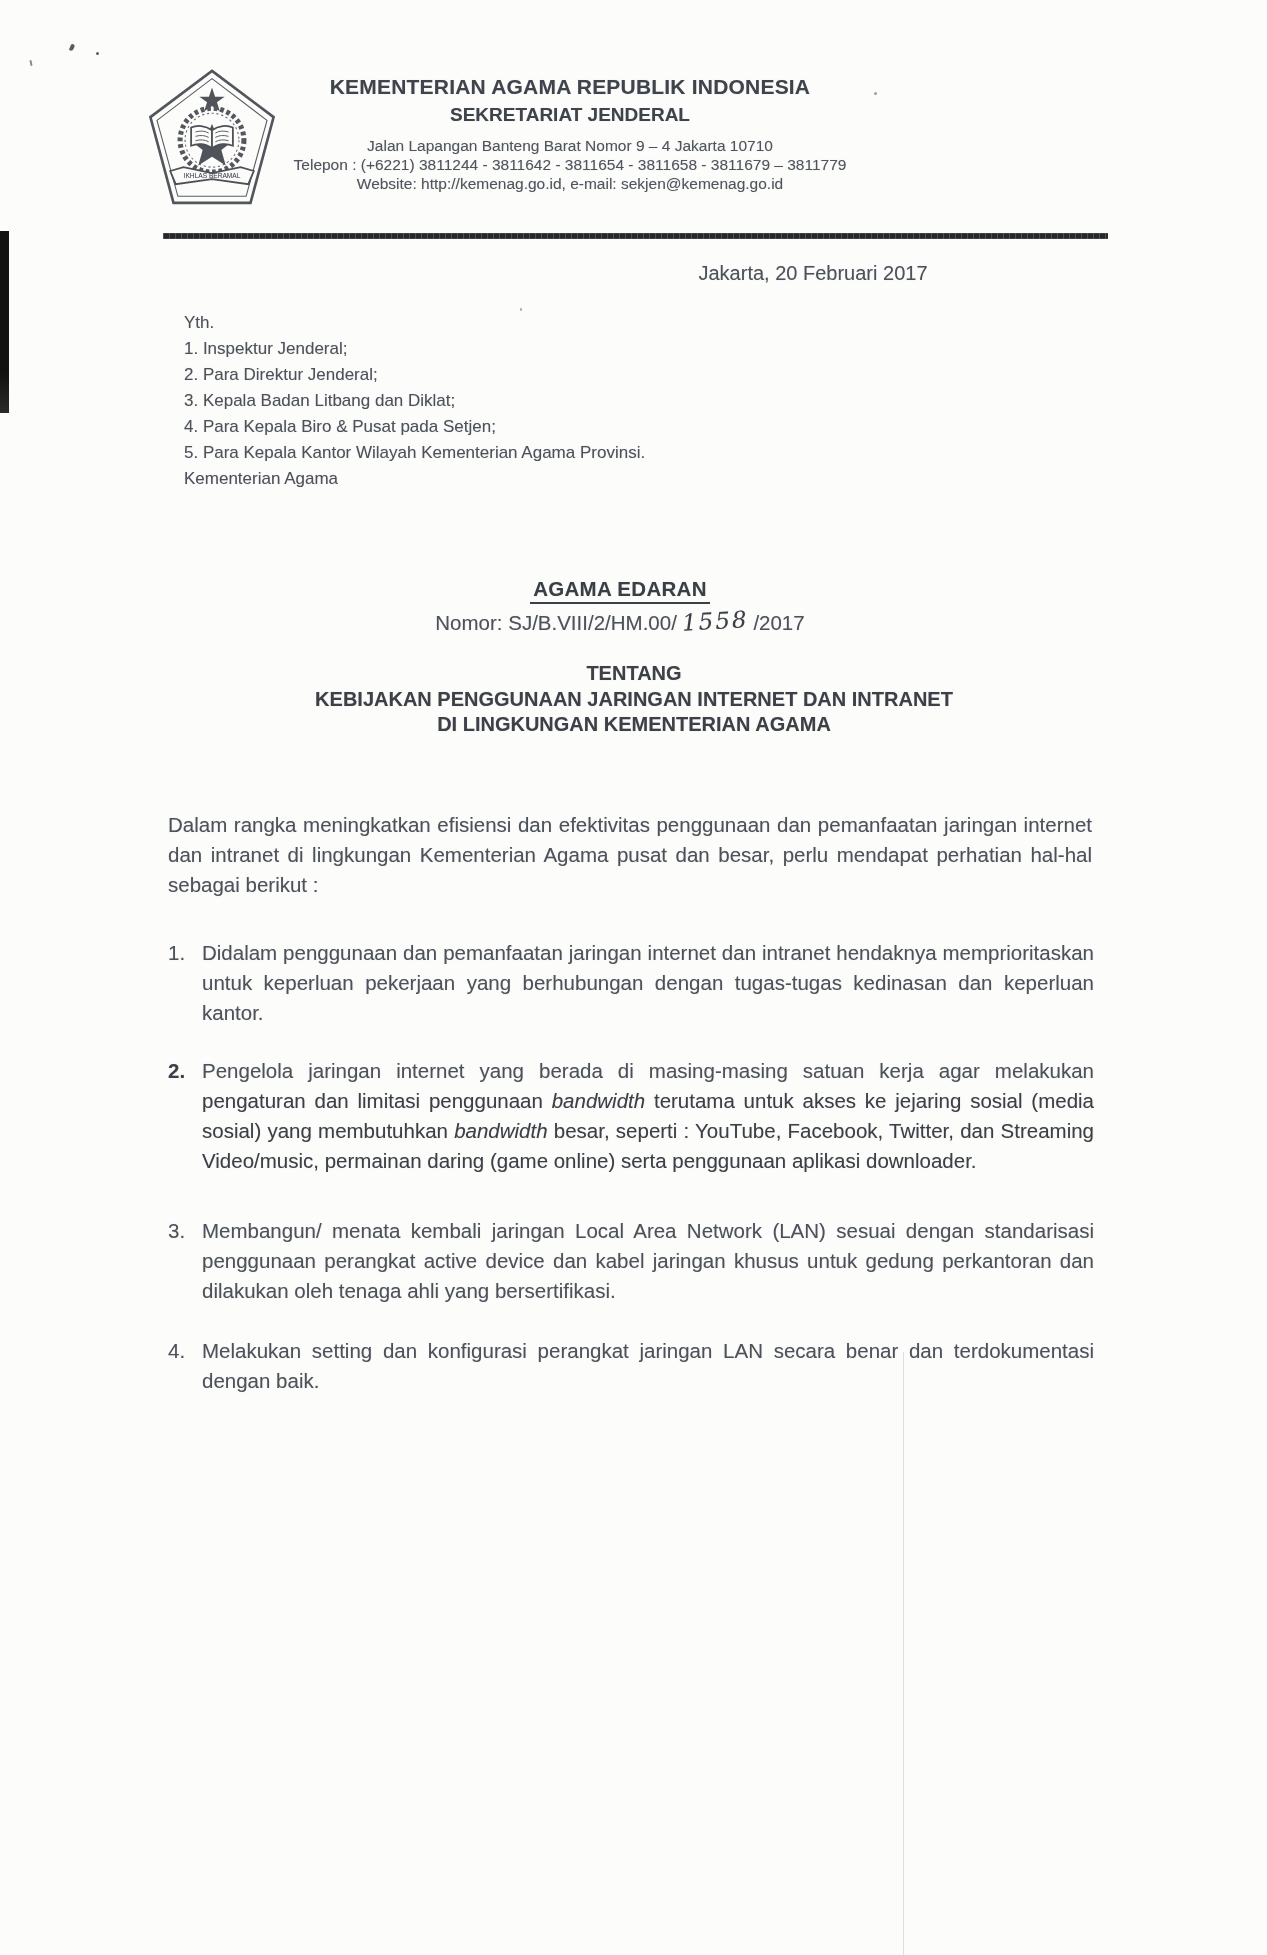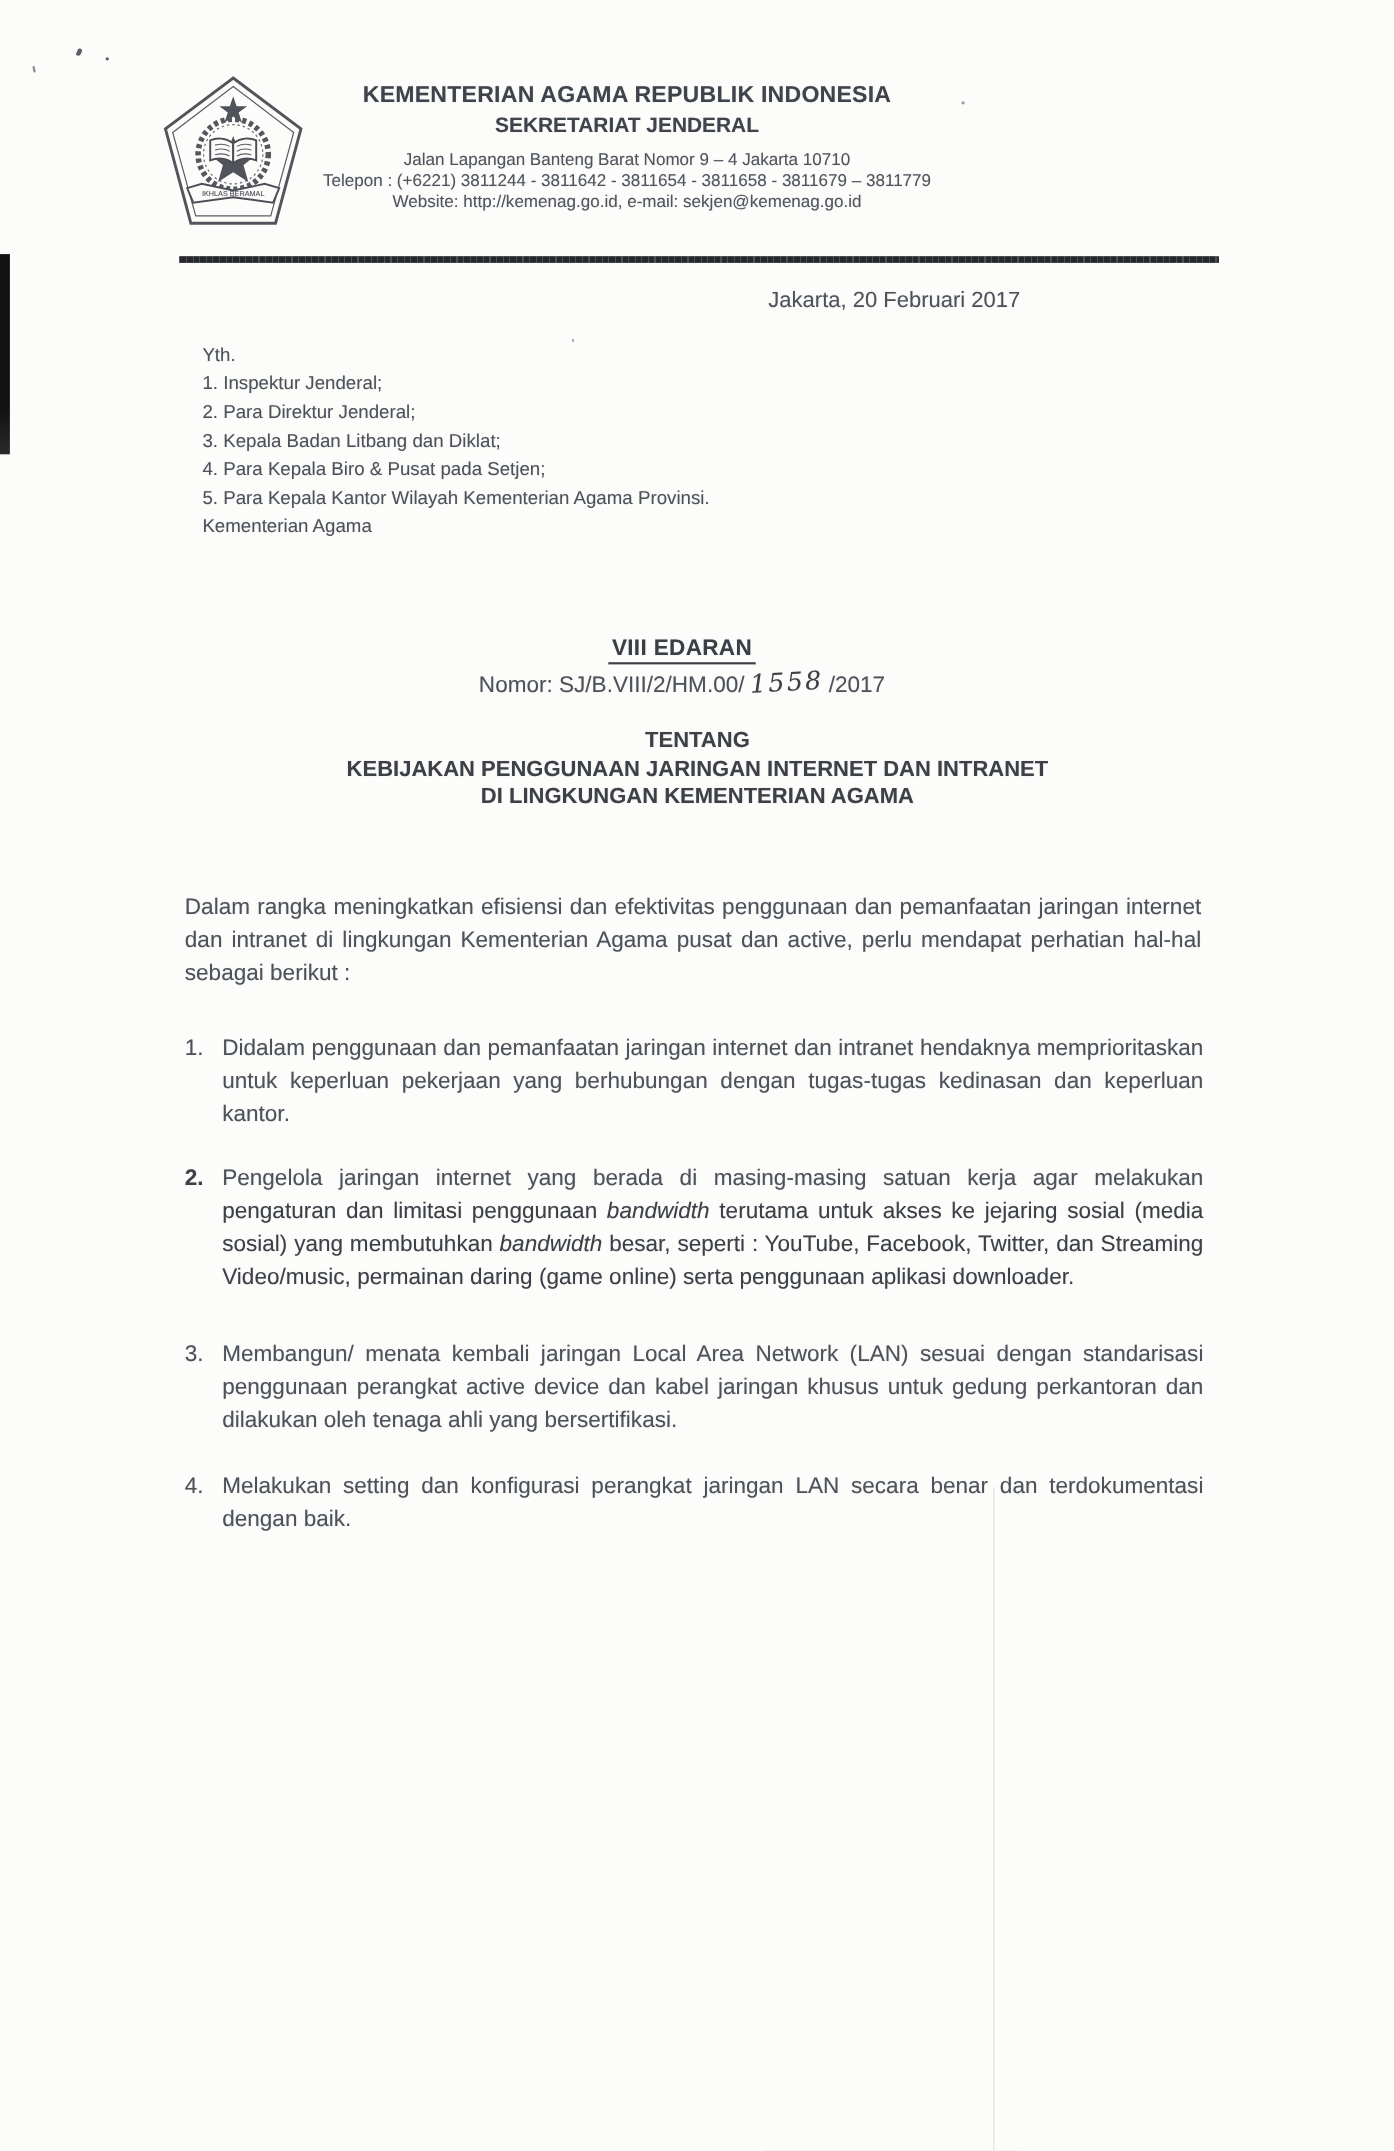--- a/index.html
+++ b/index.html
@@ -112,33 +112,33 @@
     <div>Yth.</div>
     <div>1. Inspektur Jenderal;</div>
     <div>2. Para Direktur Jenderal;</div>
     <div>3. Kepala Badan Litbang dan Diklat;</div>
     <div>4. Para Kepala Biro &amp; Pusat pada Setjen;</div>
     <div>5. Para Kepala Kantor Wilayah Kementerian Agama Provinsi.</div>
     <div>Kementerian Agama</div>
   </div>
 
   <div class="title-block">
-    <span class="se-heading">VIII EDARAN</span>
+    <span class="se-heading">AGAMA EDARAN</span>
     <div class="se-nomor">
       <span>Nomor: SJ/B.VIII/2/HM.00/</span><span class="hand">1558</span><span>/2017</span>
     </div>
   </div>
 
   <div class="tentang-block">
     <div>TENTANG</div>
     <div>KEBIJAKAN PENGGUNAAN JARINGAN INTERNET DAN INTRANET</div>
     <div>DI LINGKUNGAN KEMENTERIAN AGAMA</div>
   </div>
 
-  <div class="opening">Dalam rangka meningkatkan efisiensi dan efektivitas penggunaan dan pemanfaatan jaringan internet dan intranet di lingkungan Kementerian Agama pusat dan active, perlu mendapat perhatian hal-hal sebagai berikut :</div>
+  <div class="opening">Dalam rangka meningkatkan efisiensi dan efektivitas penggunaan dan pemanfaatan jaringan internet dan intranet di lingkungan Kementerian Agama pusat dan besar, perlu mendapat perhatian hal-hal sebagai berikut :</div>
 
   <div class="list">
     <div class="item m1">
       <span class="num">1.</span>
       <span class="itext"><span>Didalam penggunaan dan pemanfaatan jaringan internet dan intranet hendaknya memprioritaskan untuk keperluan pekerjaan yang berhubungan dengan tugas-tugas kedinasan dan keperluan kantor.</span></span>
     </div>
     <div class="item m2">
       <span class="num b">2.</span>
       <span class="itext"><span>Pengelola jaringan internet yang berada di masing-masing satuan kerja agar melakukan </span><span class="b">pengaturan dan limitasi penggunaan </span><span class="b i">bandwidth</span><span class="b"> terutama untuk akses ke jejaring sosial (media sosial) yang membutuhkan </span><span class="b i">bandwidth</span><span class="b"> besar, seperti : YouTube, Facebook, Twitter, dan Streaming Video/music, permainan daring (game online) serta penggunaan aplikasi downloader.</span></span>
     </div>

